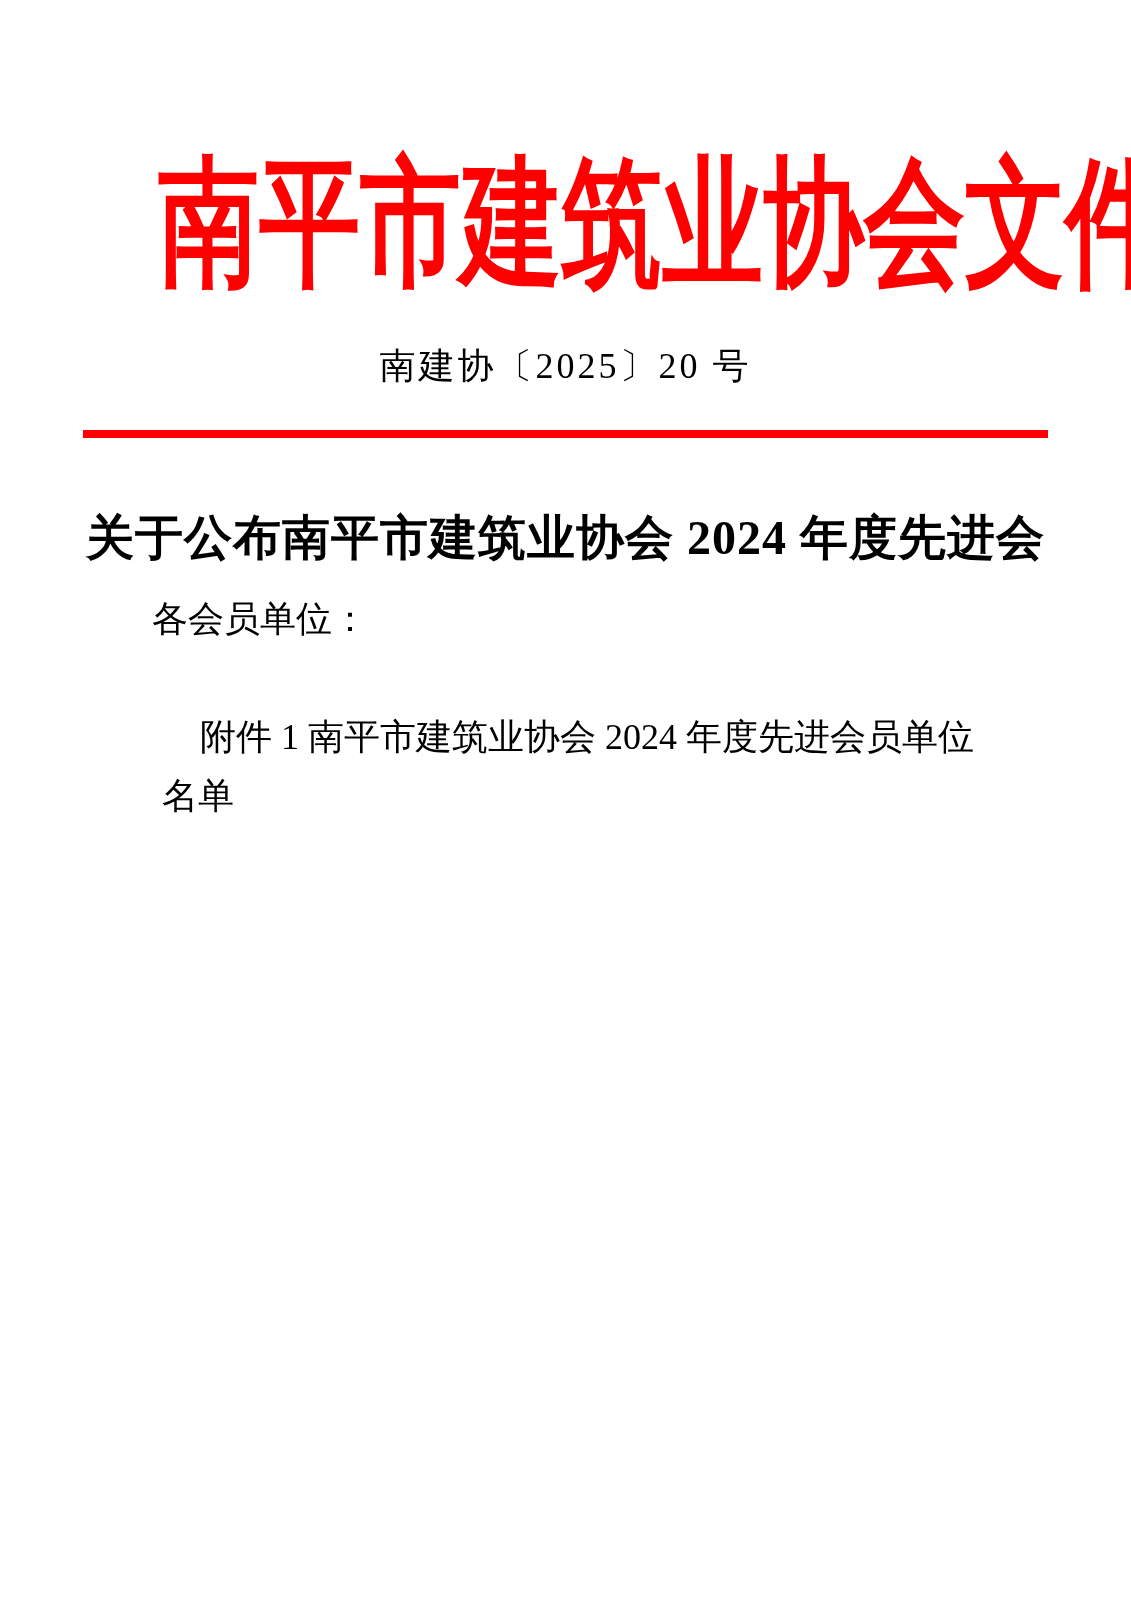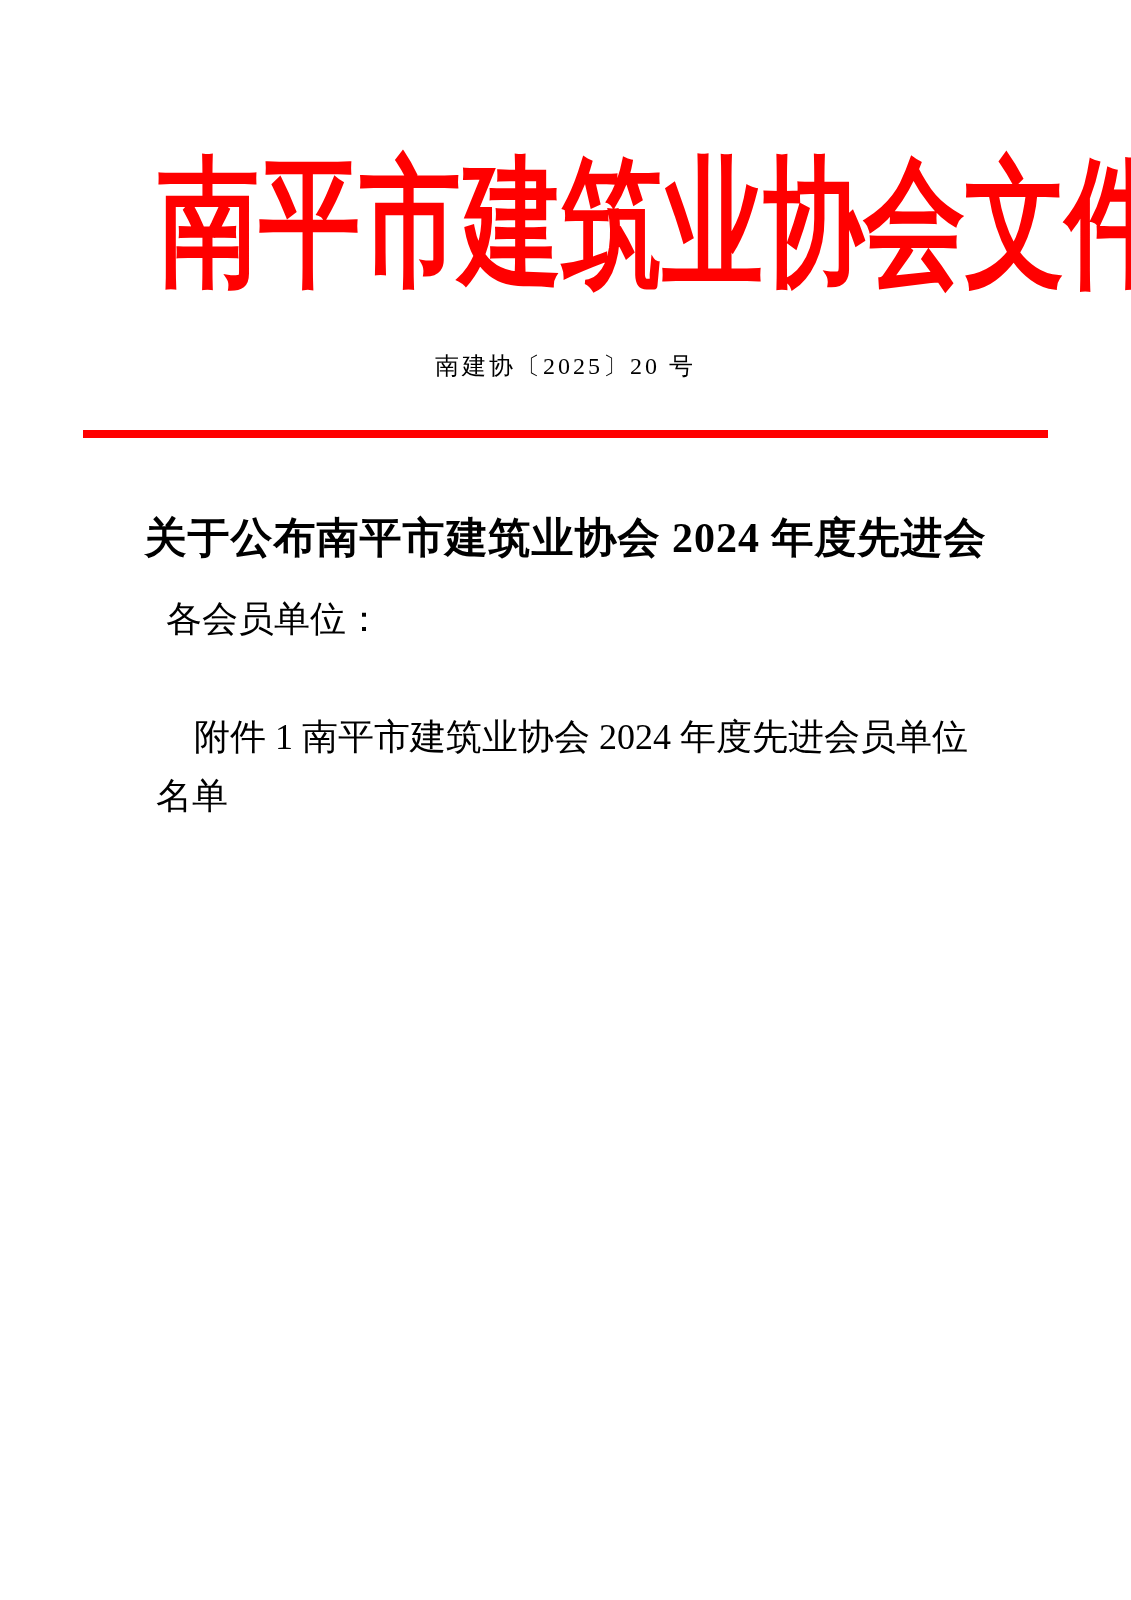--- a/index.html
+++ b/index.html
@@ -27,50 +27,50 @@
     font-weight:700;
     line-height:148px;
     color:var(--accent-red);
     white-space:nowrap;
     transform:scaleX(0.72);
     transform-origin:50% 50%;
   }
   .doc-number{
     margin-top:52px;
     text-align:center;
-    font-size:24px;
+    font-size:36px;
     line-height:32px;
     letter-spacing:3px;
   }
   .divider{
     width:965px;
     height:8px;
     margin:48px auto 0;
     background:var(--accent-red);
   }
   .notice-title{
     margin:70px 0 0;
     text-align:center;
     font-weight:700;
-    font-size:42px;
+    font-size:48px;
     line-height:60px;
     letter-spacing:1px;
   }
   .notice-title .title-line{display:block;}
   .doc-body{
     margin:22px 144px 0 152px;
     font-size:36px;
     line-height:59px;
     text-align:justify;
     text-justify:inter-ideograph;
   }
-  .salutation{margin:14px;text-align:left;}
+  .salutation{margin:0;text-align:left;}
   .doc-para{margin:0;text-indent:72px;}
   .attachment{
-    margin:59px 4px 0;
+    margin:59px 10px 0;
     text-indent:38px;
     text-align:left;
   }
 </style>
 </head>
 <body>
 
 <div class="page">
 
   <h1 class="letterhead-title">南平市建筑业协会文件</h1>

